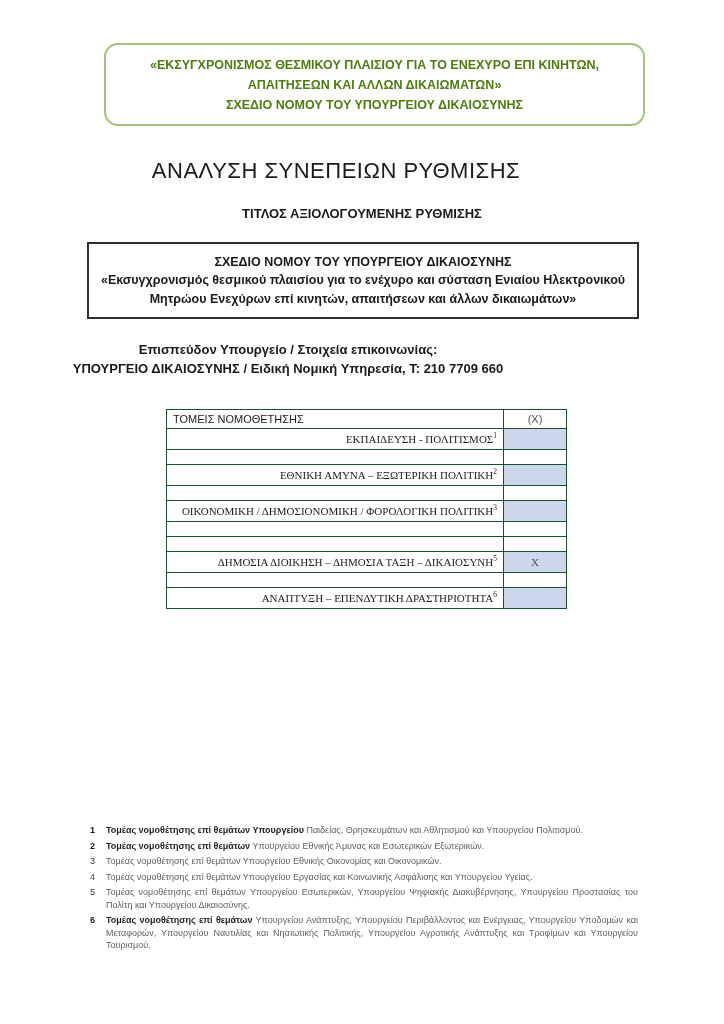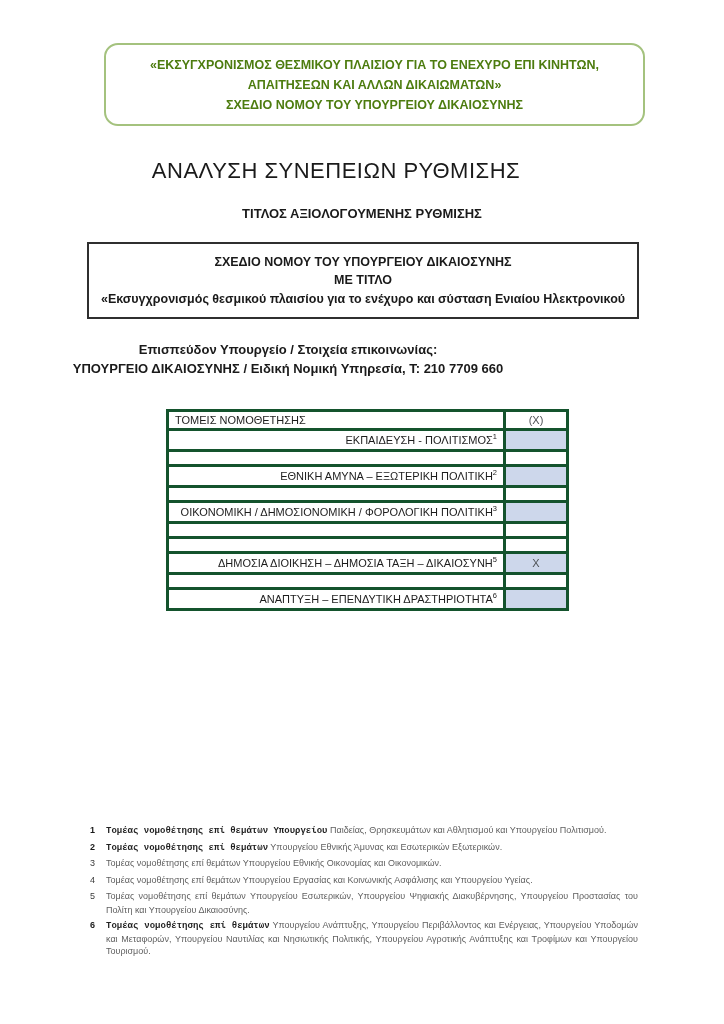--- a/index.html
+++ b/index.html
@@ -81,28 +81,28 @@
   table.sectors {
     position: absolute;
     left: 166px; top: 409px;
     width: 400px;
     border-collapse: collapse;
     table-layout: fixed;
     font-size: 11px;
     color: #1c1c1c;
   }
   table.sectors td {
-    border: 3px solid #14532d;
+    border: 1px solid #14532d;
     overflow: hidden;
     white-space: nowrap;
   }
   td.lbl-cell { width: 337px; text-align: right; padding-right: 6px; }
   td.hdr-cell { text-align: left; padding-left: 6px; }
   td.mark-cell { width: 63px; text-align: center; color: #4f5357; }
-  tr.sector-row { height: 21px; }
+  tr.sector-row { height: 21px; font-family: Liberation Serif, serif; }
   tr.sector-row td.mark-cell { background: #cdd7eb; }
   tr.spacer-row { height: 15px; }
   tr.header-row { height: 19px; }
   sup.fn-ref { font-size: 7.5px; vertical-align: super; line-height: 0; }
 
   
   .footnotes {
     position: absolute;
     left: 90px; top: 824px;
     width: 548px;
@@ -113,41 +113,41 @@
   .footnote {
     display: flex;
     margin-bottom: 3px;
   }
   .fn-num {
     flex: 0 0 16px;
     color: #3a3a3a;
   }
   .fn-num.bold { font-weight: bold; color: #1a1a1a; }
   .fn-text { flex: 1; text-align: justify; }
-  .fn-bold { font-weight: bold; color: #1f1f1f; font-family: Liberation Mono, monospace; }
+  .fn-bold { font-weight: bold; color: #1f1f1f; }
 </style>
 </head>
 <body>
 
 <div class="page">
 
   <div class="green-box">
     <div>«ΕΚΣΥΓΧΡΟΝΙΣΜΟΣ ΘΕΣΜΙΚΟΥ ΠΛΑΙΣΙΟΥ ΓΙΑ ΤΟ ΕΝΕΧΥΡΟ ΕΠΙ ΚΙΝΗΤΩΝ,</div>
     <div>ΑΠΑΙΤΗΣΕΩΝ ΚΑΙ ΑΛΛΩΝ ΔΙΚΑΙΩΜΑΤΩΝ»</div>
     <div>ΣΧΕΔΙΟ ΝΟΜΟΥ ΤΟΥ ΥΠΟΥΡΓΕΙΟΥ ΔΙΚΑΙΟΣΥΝΗΣ</div>
   </div>
 
   <div class="main-title">ΑΝΑΛΥΣΗ ΣΥΝΕΠΕΙΩΝ ΡΥΘΜΙΣΗΣ</div>
 
   <div class="section-title">ΤΙΤΛΟΣ ΑΞΙΟΛΟΓΟΥΜΕΝΗΣ ΡΥΘΜΙΣΗΣ</div>
 
   <div class="title-box">
     <div>ΣΧΕΔΙΟ ΝΟΜΟΥ ΤΟΥ ΥΠΟΥΡΓΕΙΟΥ ΔΙΚΑΙΟΣΥΝΗΣ</div>
-    <div>ΜΕ ΤΙΤΛΟ</div>
     <div>«Εκσυγχρονισμός θεσμικού πλαισίου για το ενέχυρο και σύσταση Ενιαίου Ηλεκτρονικού</div>
+    <div>Μητρώου Ενεχύρων επί κινητών, απαιτήσεων και άλλων δικαιωμάτων»</div>
   </div>
 
   <div class="contact-block">
     <div>Επισπεύδον Υπουργείο / Στοιχεία επικοινωνίας:</div>
     <div>ΥΠΟΥΡΓΕΙΟ ΔΙΚΑΙΟΣΥΝΗΣ / Ειδική Νομική Υπηρεσία, Τ: 210 7709 660</div>
   </div>
 
   <table class="sectors">
     <tbody>
       <tr class="header-row">

